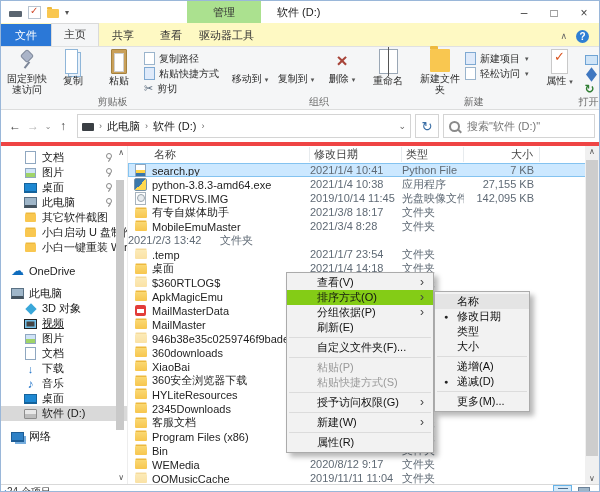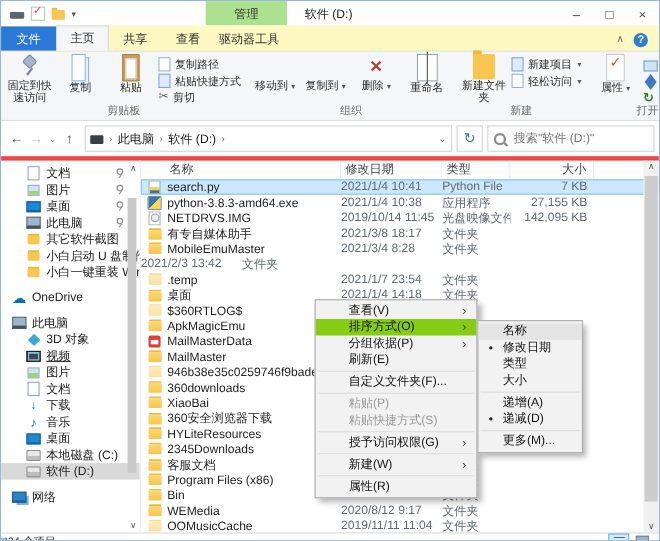--- a/index.html
+++ b/index.html
@@ -378,24 +378,20 @@
           <span>下载</span>
         </div>
         <div class="sbitem" style="padding-left: 23px;">
           <span class="si si-music">♪</span>
           <span>音乐</span>
         </div>
         <div class="sbitem" style="padding-left: 23px;">
           <span class="si si-desktop"></span>
           <span>桌面</span>
         </div>
-        <div class="sbitem" style="padding-left: 23px;">
-          <span class="si si-disk"></span>
-          <span>本地磁盘 (C:)</span>
-        </div>
         <div class="sbitem sel" style="padding-left: 23px;">
           <span class="si si-disk"></span>
           <span>软件 (D:)</span>
         </div>
         <div class="sbitem" style="padding-left: 10px; margin-top: 8px;">
           <span class="si si-net"></span>
           <span>网络</span>
         </div>
         <div class="sb-scroll">
         <span class="sb-up">∧</span>

